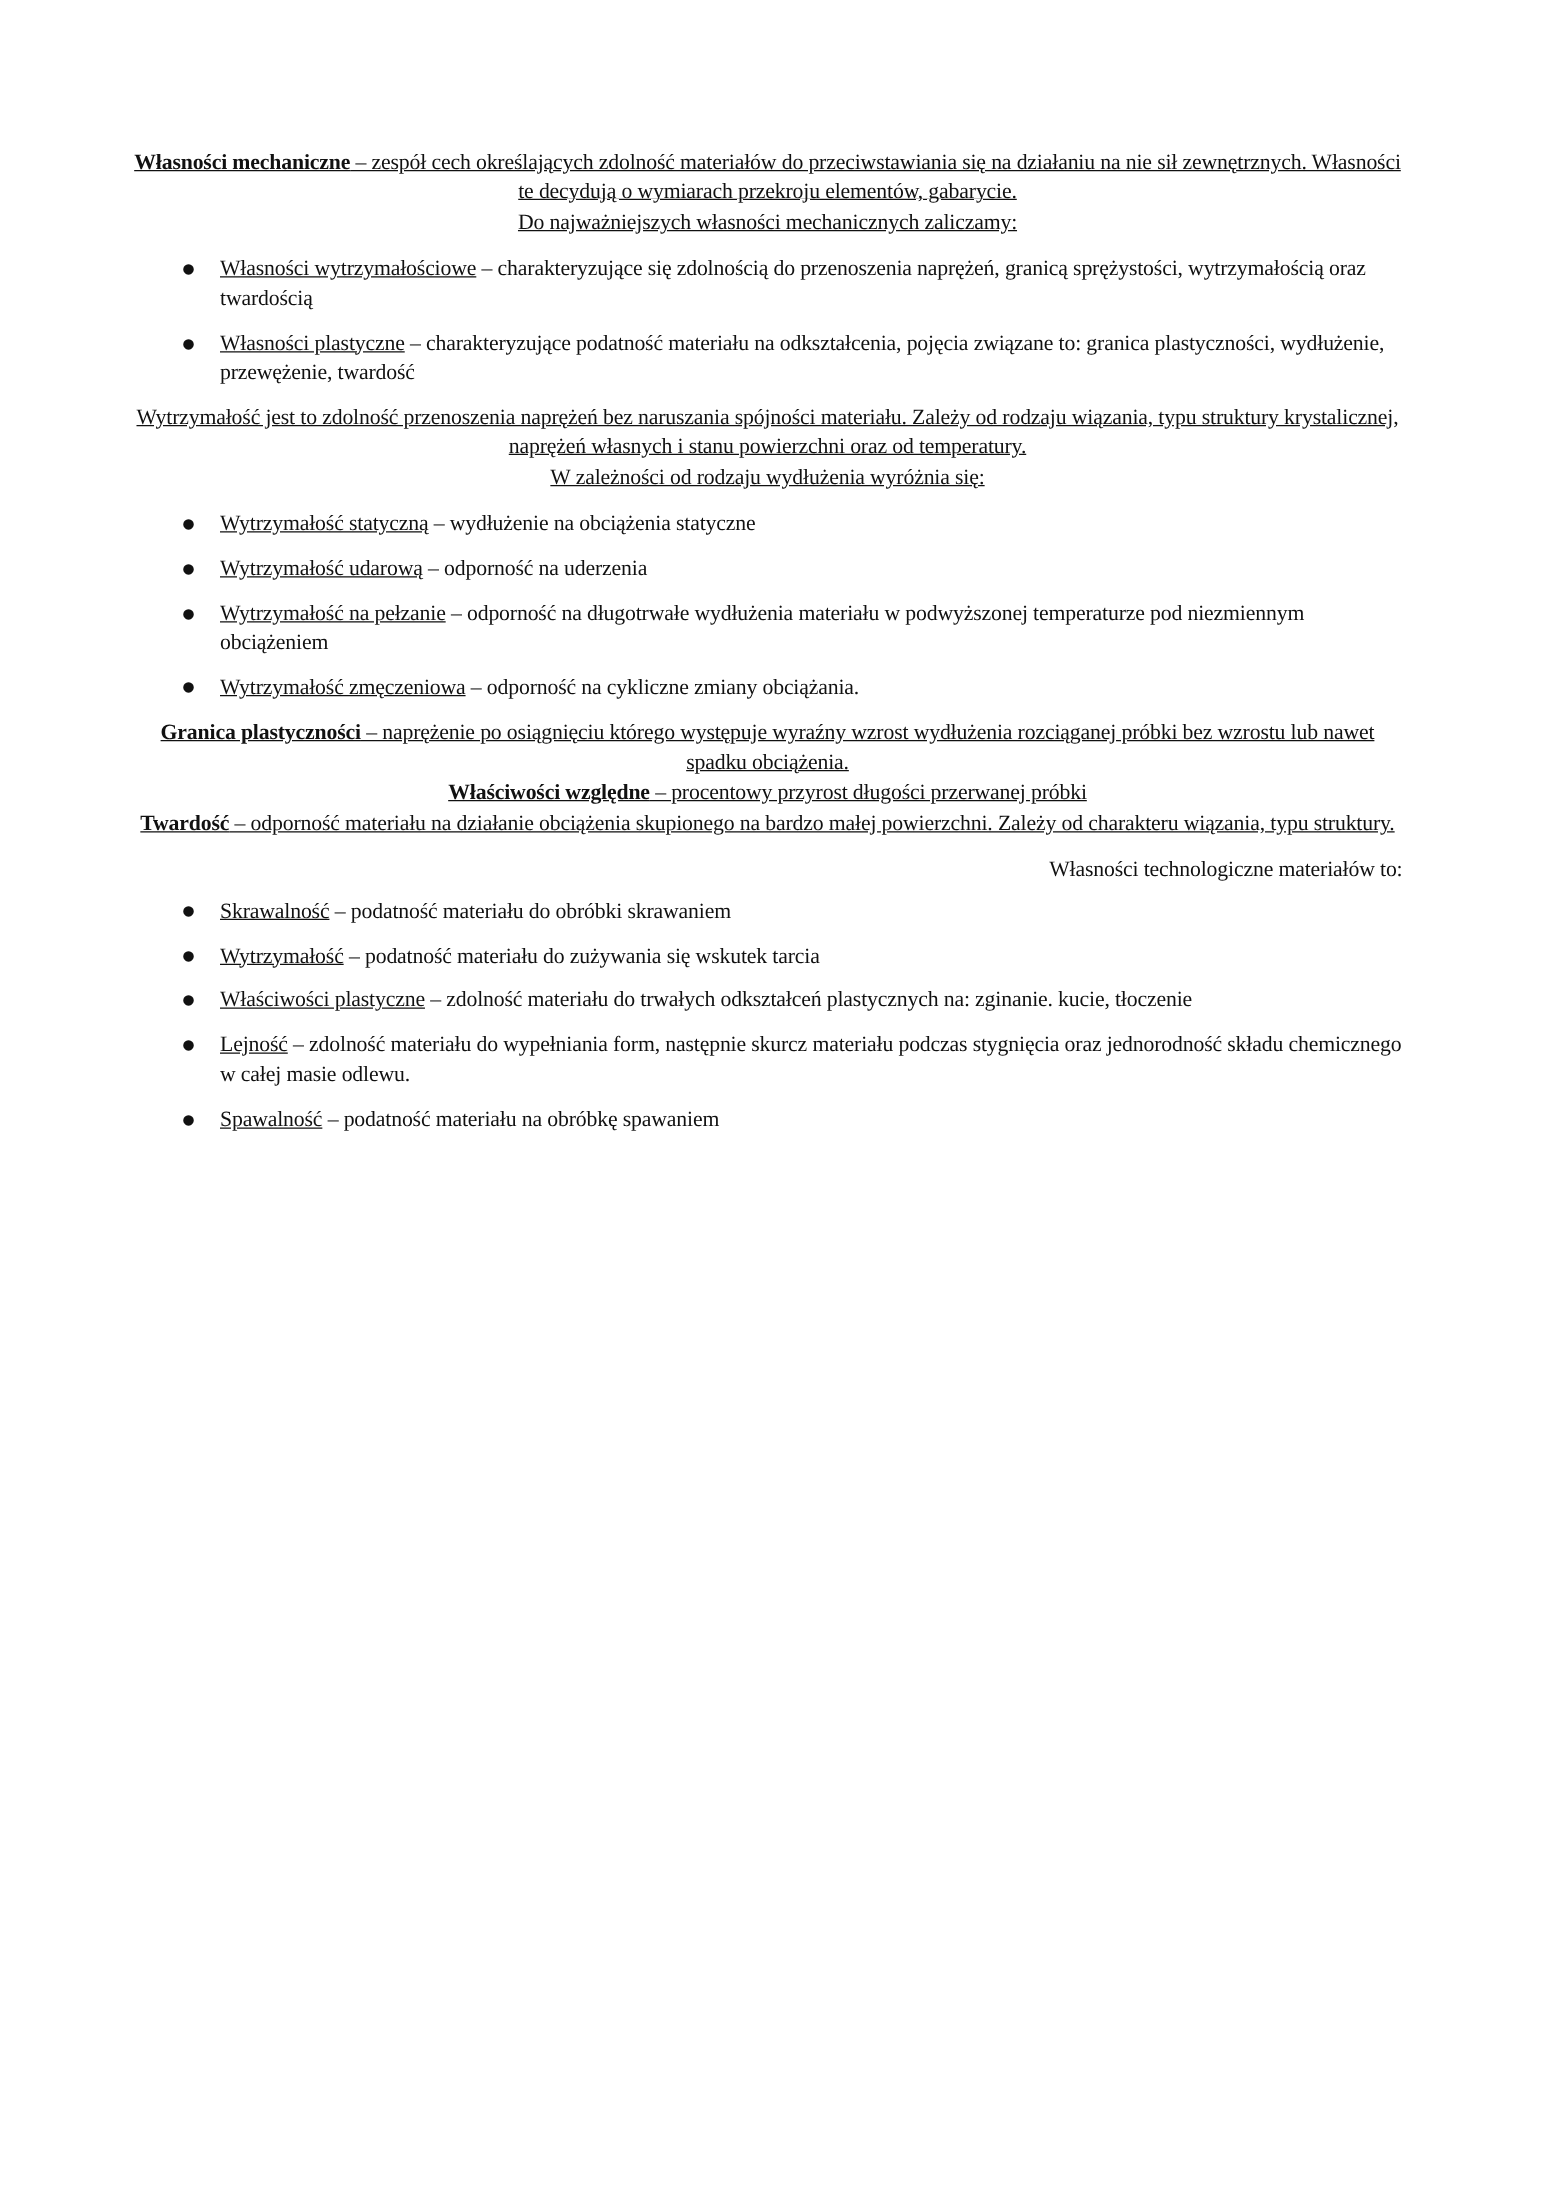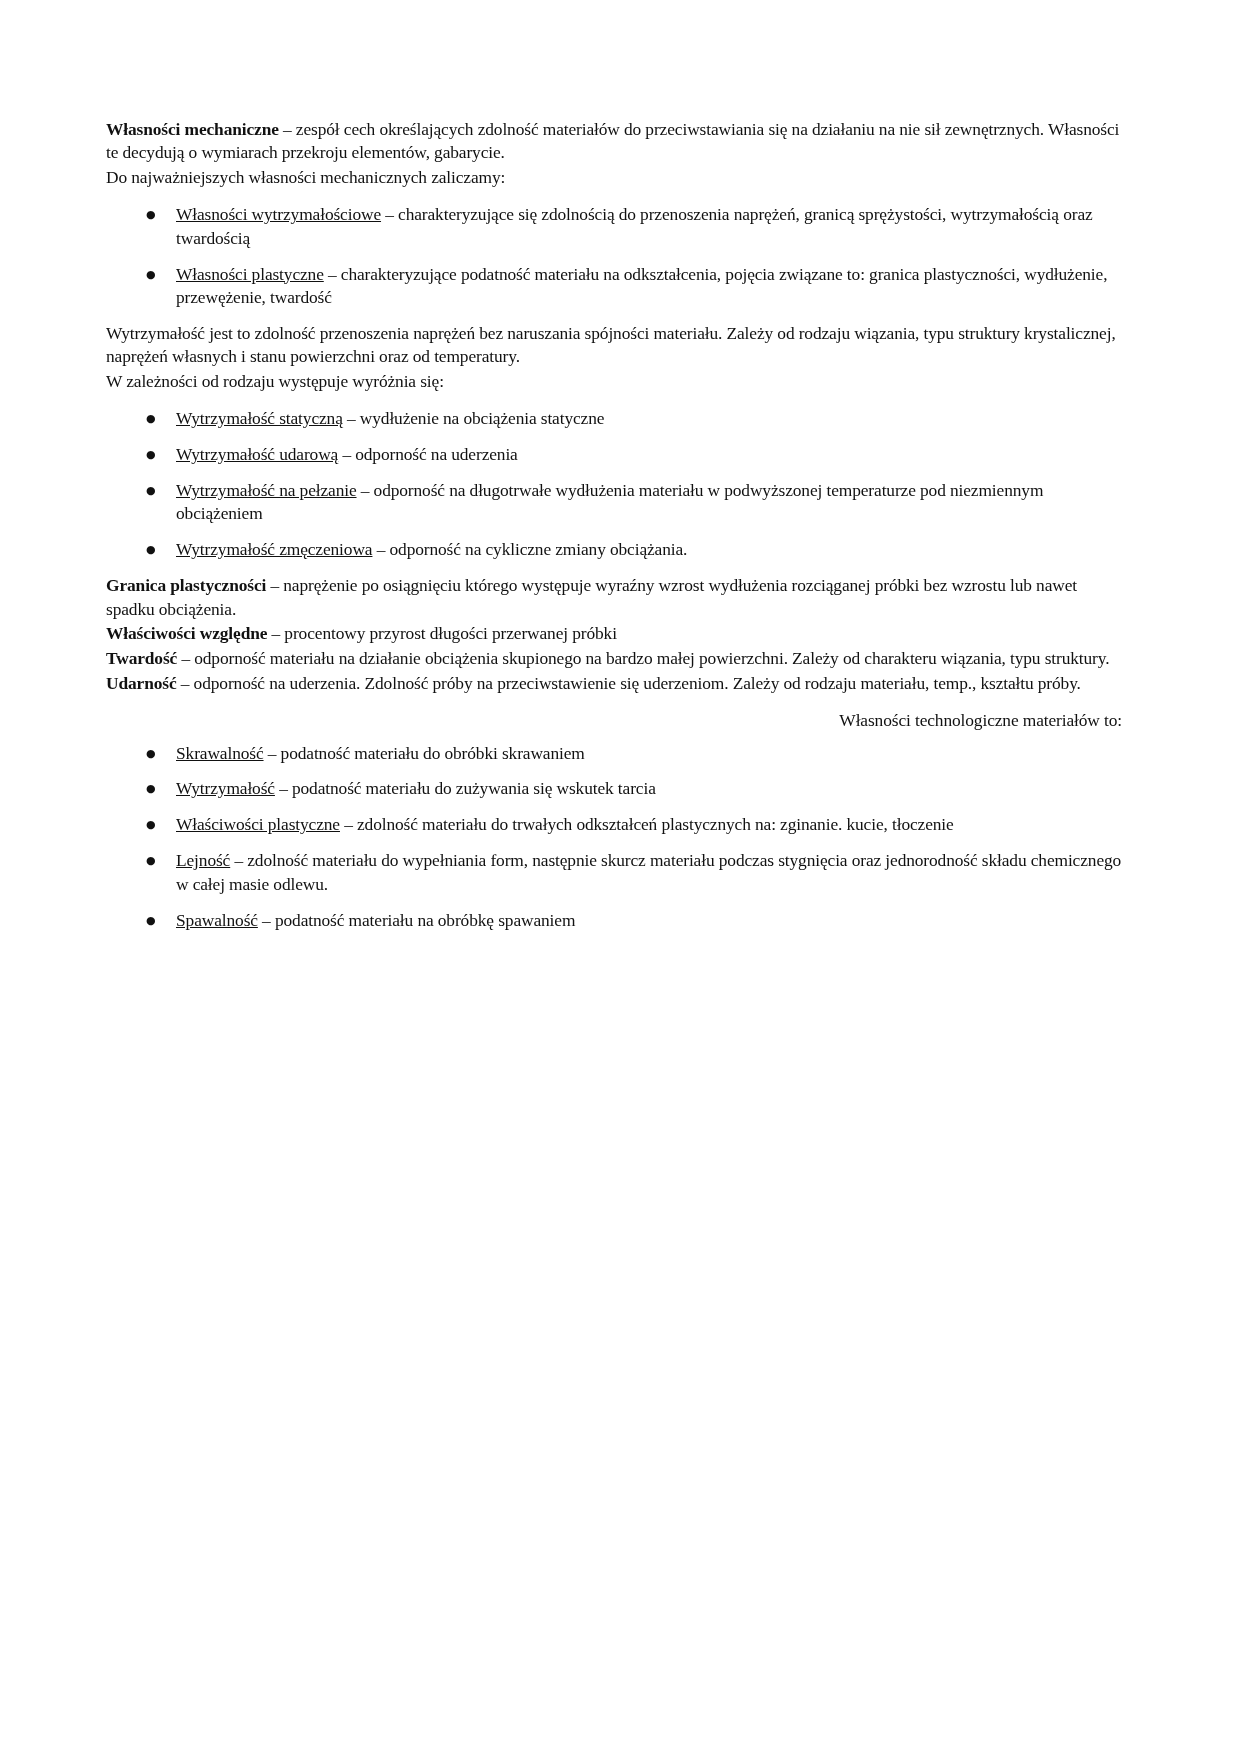--- a/index.html
+++ b/index.html
@@ -22,21 +22,22 @@
     padding: 118px 118px 0 106px;
     background: #ffffff;
   }
   .doc {
     font-size: 17.4px;
     line-height: 1.345;
     letter-spacing: -0.12px;
   }
   p.para {
     margin: 0 0 1.5px 0;
-    text-align: left;
+    text-align: center;
+    text-decoration: underline;
   }
   .b { font-weight: bold; }
   .u { text-decoration: underline; }
   ul.bullets {
     list-style: none;
     margin: 0;
     padding: 0;
   }
   ul.bullets > li {
     position: relative;
@@ -84,21 +85,21 @@
         <span class="bodytext"><span class="u">Własności wytrzymałościowe</span><span> – charakteryzujące się zdolnością do przenoszenia naprężeń, granicą sprężystości, wytrzymałością oraz twardością</span></span>
       </li>
       <li class="li-spaced">
         <span class="marker">●</span>
         <span class="bodytext"><span class="u">Własności plastyczne</span><span> – charakteryzujące podatność materiału na odkształcenia, pojęcia związane to: granica plastyczności, wydłużenie, przewężenie, twardość</span></span>
       </li>
     </ul>
 
     <p class="para"> Wytrzymałość jest to zdolność przenoszenia naprężeń bez naruszania spójności materiału. Zależy od rodzaju wiązania, typu struktury krystalicznej, naprężeń własnych i stanu powierzchni oraz od temperatury.</p>
 
-    <p class="para">W zależności od rodzaju występuje wyróżnia się:</p>
+    <p class="para">W zależności od rodzaju wydłużenia wyróżnia się:</p>
 
     <div class="block-gap-md"></div>
 
     <ul class="bullets">
       <li class="li-spaced">
         <span class="marker">●</span>
         <span class="bodytext"><span class="u">Wytrzymałość statyczną</span><span> – wydłużenie na obciążenia statyczne</span></span>
       </li>
       <li class="li-spaced">
         <span class="marker">●</span>
@@ -114,21 +115,20 @@
       </li>
     </ul>
 
 
     <p class="para gap-after"><span class="b">Granica plastyczności</span><span> – naprężenie po osiągnięciu którego występuje wyraźny wzrost wydłużenia rozciąganej próbki bez wzrostu lub nawet spadku obciążenia.</span></p>
 
     <p class="para gap-after"><span class="b">Właściwości względne</span><span> – procentowy przyrost długości przerwanej próbki</span></p>
 
     <p class="para gap-after"><span class="b">Twardość</span><span> – odporność materiału na działanie obciążenia skupionego na bardzo małej powierzchni. Zależy od charakteru wiązania, typu struktury.</span></p>
 
-    <p class="para"><span class="b">Udarność</span><span> – odporność na uderzenia. Zdolność próby na przeciwstawienie się uderzeniom. Zależy od rodzaju materiału, temp., kształtu próby.</span></p>
 
     <div class="block-gap-md"></div>
 
     <p class="tech-head">Własności technologiczne materiałów to:</p>
 
     <div class="block-gap-sm"></div>
 
     <ul class="bullets">
       <li class="li-spaced">
         <span class="marker">●</span>

